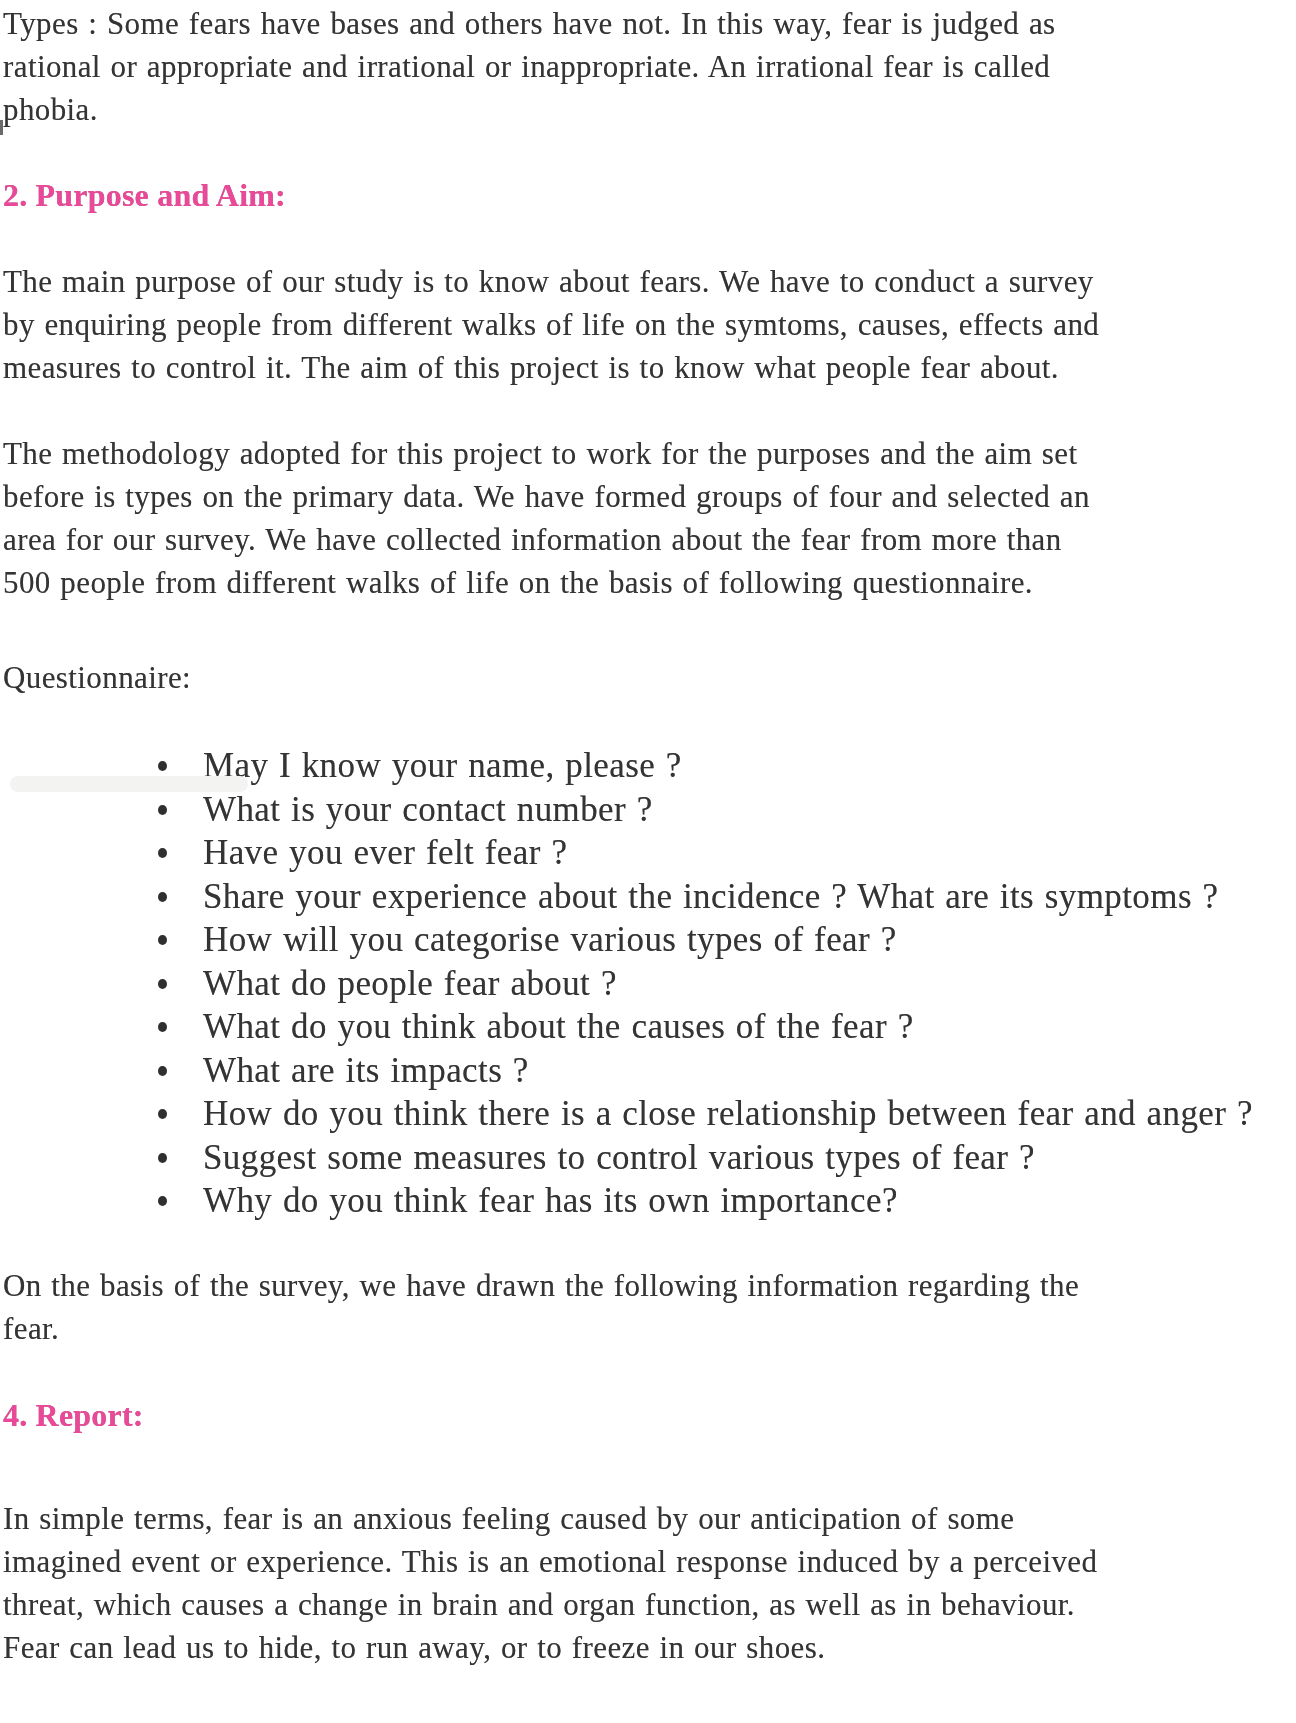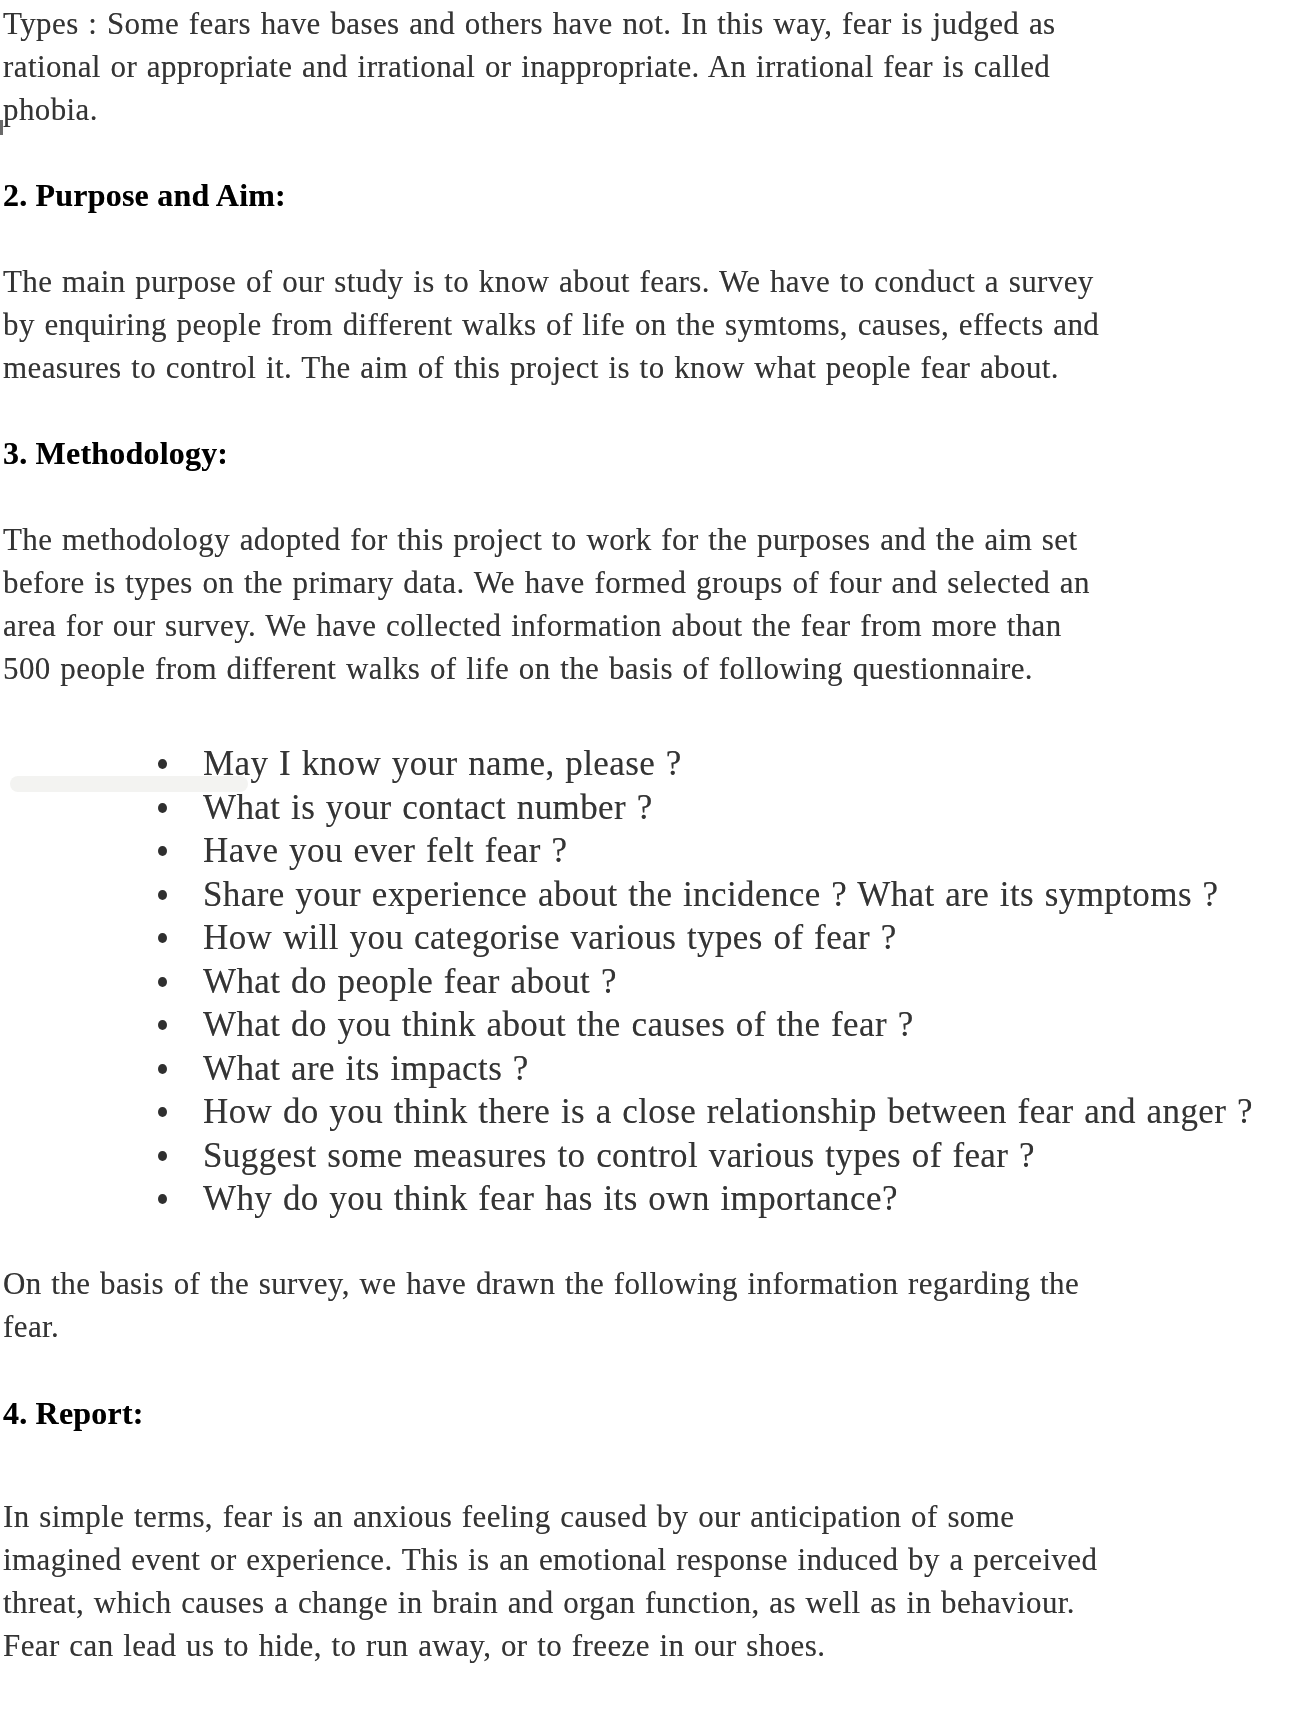--- a/index.html
+++ b/index.html
@@ -27,21 +27,21 @@
     white-space: nowrap;
     letter-spacing: 0.4px;
     word-spacing: 1.5px;
     text-shadow: 0 0 0.5px rgba(40,40,40,0.45);
   }
   .heading {
     margin: 0 0 43px 0;
     font-size: 32px;
     line-height: 43px;
     font-weight: 700;
-    color: #000000;
+    color: #ec4899;
     letter-spacing: 0.2px;
     text-shadow: 0 0 0.5px rgba(20,20,20,0.5);
   }
   .q-label {
     margin: 0 0 45px 0;
     font-size: 31px;
     line-height: 43px;
     letter-spacing: 0.4px;
     text-shadow: 0 0 0.5px rgba(40,40,40,0.45);
   }
@@ -104,29 +104,29 @@
     </div>
 
   <div class="heading">2. Purpose and Aim:</div>
 
   <div class="para">
       <div class="line">The main purpose of our study is to know about fears. We have to conduct a survey</div>
       <div class="line">by enquiring people from different walks of life on the symtoms, causes, effects and</div>
       <div class="line">measures to control it. The aim of this project is to know what people fear about.</div>
     </div>
 
-  <div class="heading">3. Methodology:</div>
 
   <div class="para mb-52">
       <div class="line">The methodology adopted for this project to work for the purposes and the aim set</div>
       <div class="line">before is types on the primary data. We have formed groups of four and selected an</div>
       <div class="line">area for our survey. We have collected information about the fear from more than</div>
       <div class="line">500 people from different walks of life on the basis of following questionnaire.</div>
     </div>
 
+  <div class="q-label">Questionnaire:</div>
 
   <ul class="bullets">
       <li class="bullet-item">May I know your name, please ?</li>
       <li class="bullet-item">What is your contact number ?</li>
       <li class="bullet-item">Have you ever felt fear ?</li>
       <li class="bullet-item">Share your experience about the incidence ? What are its symptoms ?</li>
       <li class="bullet-item">How will you categorise various types of fear ?</li>
       <li class="bullet-item">What do people fear about ?</li>
       <li class="bullet-item">What do you think about the causes of the fear ?</li>
       <li class="bullet-item">What are its impacts ?</li>

